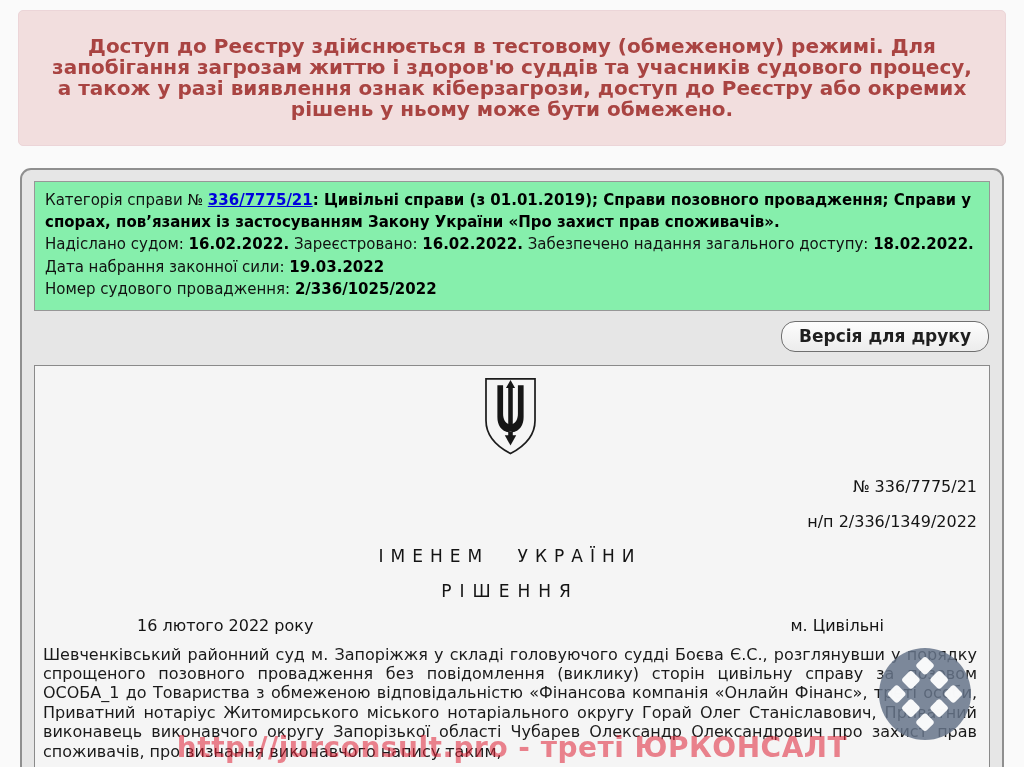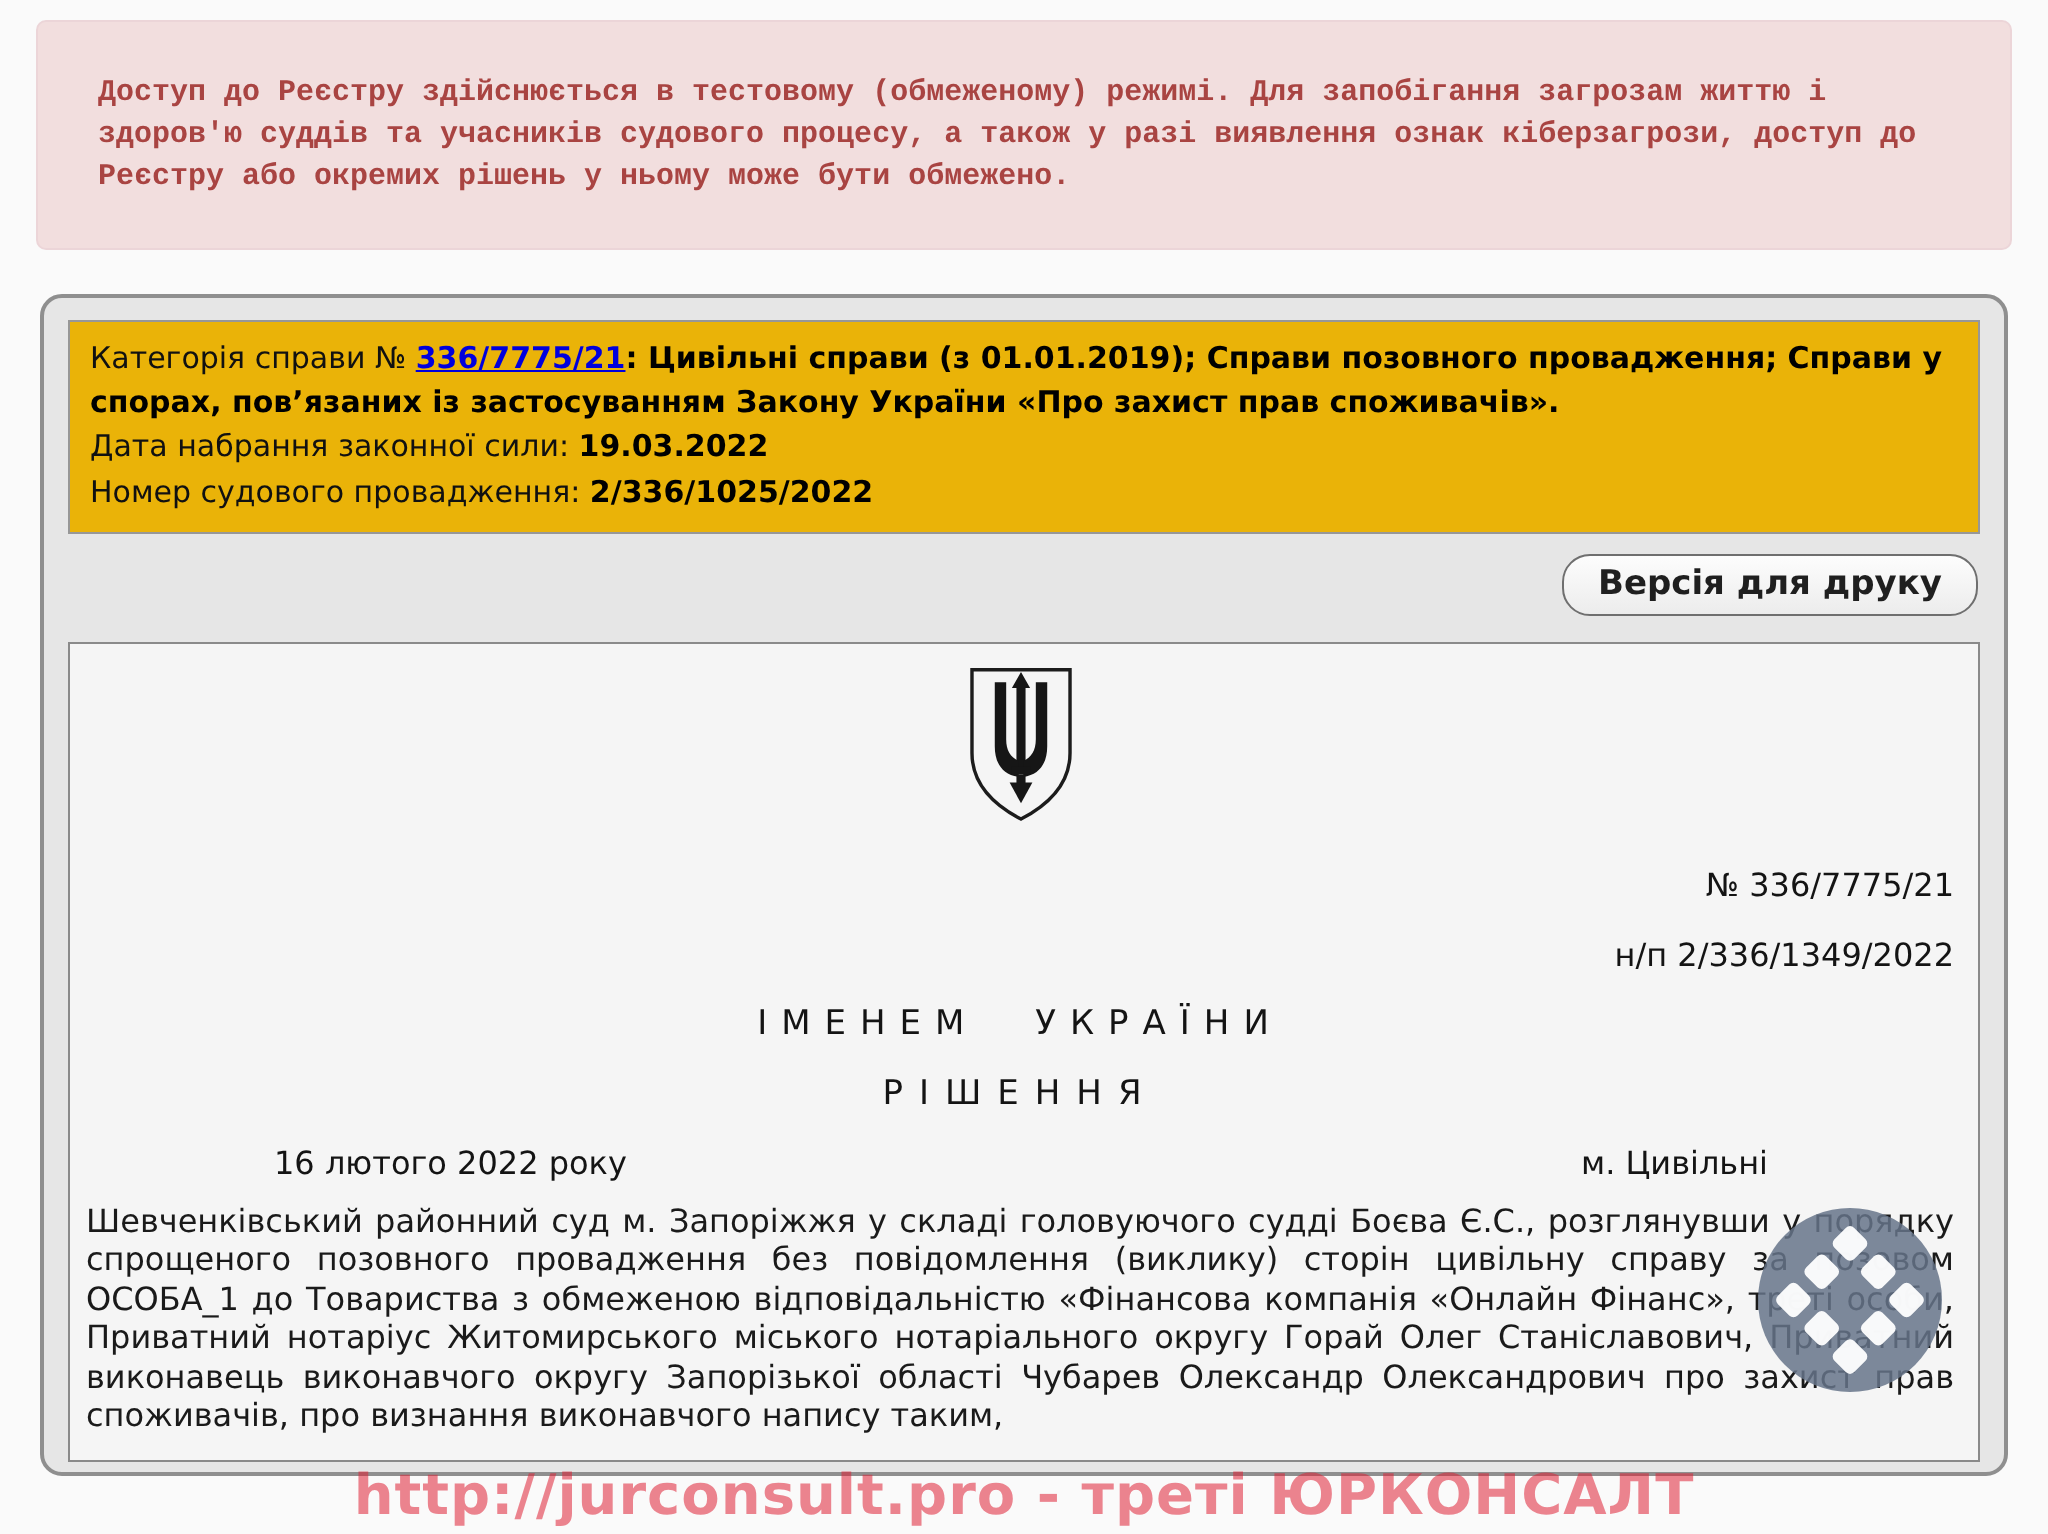--- a/index.html
+++ b/index.html
@@ -12,39 +12,39 @@
     position: relative;
   }
 
   
   .alert-banner {
     margin: 10px 18px 0 18px;
     background: #f2dede;
     border: 1px solid #ecd5d8;
     border-radius: 5px;
     color: #a94442;
-    font-size: 15px;
+    font-size: 20px;
     font-weight: bold;
     line-height: 21px;
+    text-align: center;
     padding: 25px 30px;
-    font-family: Liberation Mono, monospace;
   }
 
   
   .main-container {
     margin: 22px 20px 0 20px;
     background: #e6e6e6;
     border: 2px solid #8f8f8f;
     border-radius: 11px;
     padding: 11px 12px 5px 12px;
   }
 
   
   .case-info {
-    background: #eab308;
+    background: #86efac;
     border: 1px solid #979797;
     padding: 8px 10px;
     font-size: 15px;
     line-height: 21.5px;
     color: #111;
   }
   .case-info p { margin: 0 0 1px 0; }
   .case-info b { color: #000; }
   a.case-link {
     color: #0000dd;
@@ -137,20 +137,21 @@
 </style>
 </head>
 <body>
 
 <div class="alert-banner">Доступ до Реєстру здійснюється в тестовому (обмеженому) режимі. Для запобігання загрозам життю і здоров'ю суддів та учасників судового процесу, а також у разі виявлення ознак кіберзагрози, доступ до Реєстру або окремих рішень у ньому може бути обмежено.</div>
 
 <div class="main-container">
 
   <div class="case-info">
     <p><span>Категорія справи № </span><a class="case-link">336/7775/21</a><b>: Цивільні справи (з 01.01.2019); Справи позовного провадження; Справи у спорах, пов’язаних із застосуванням Закону України «Про захист прав споживачів».</b></p>
+    <p><span>Надіслано судом: </span><b>16.02.2022.</b><span> Зареєстровано: </span><b>16.02.2022.</b><span> Забезпечено надання загального доступу: </span><b>18.02.2022.</b></p>
     <p><span>Дата набрання законної сили: </span><b>19.03.2022</b></p>
     <p><span>Номер судового провадження: </span><b>2/336/1025/2022</b></p>
   </div>
 
   <div class="button-row">
     <button class="print-button">Версія для друку</button>
   </div>
 
   <div class="doc-box">
 

